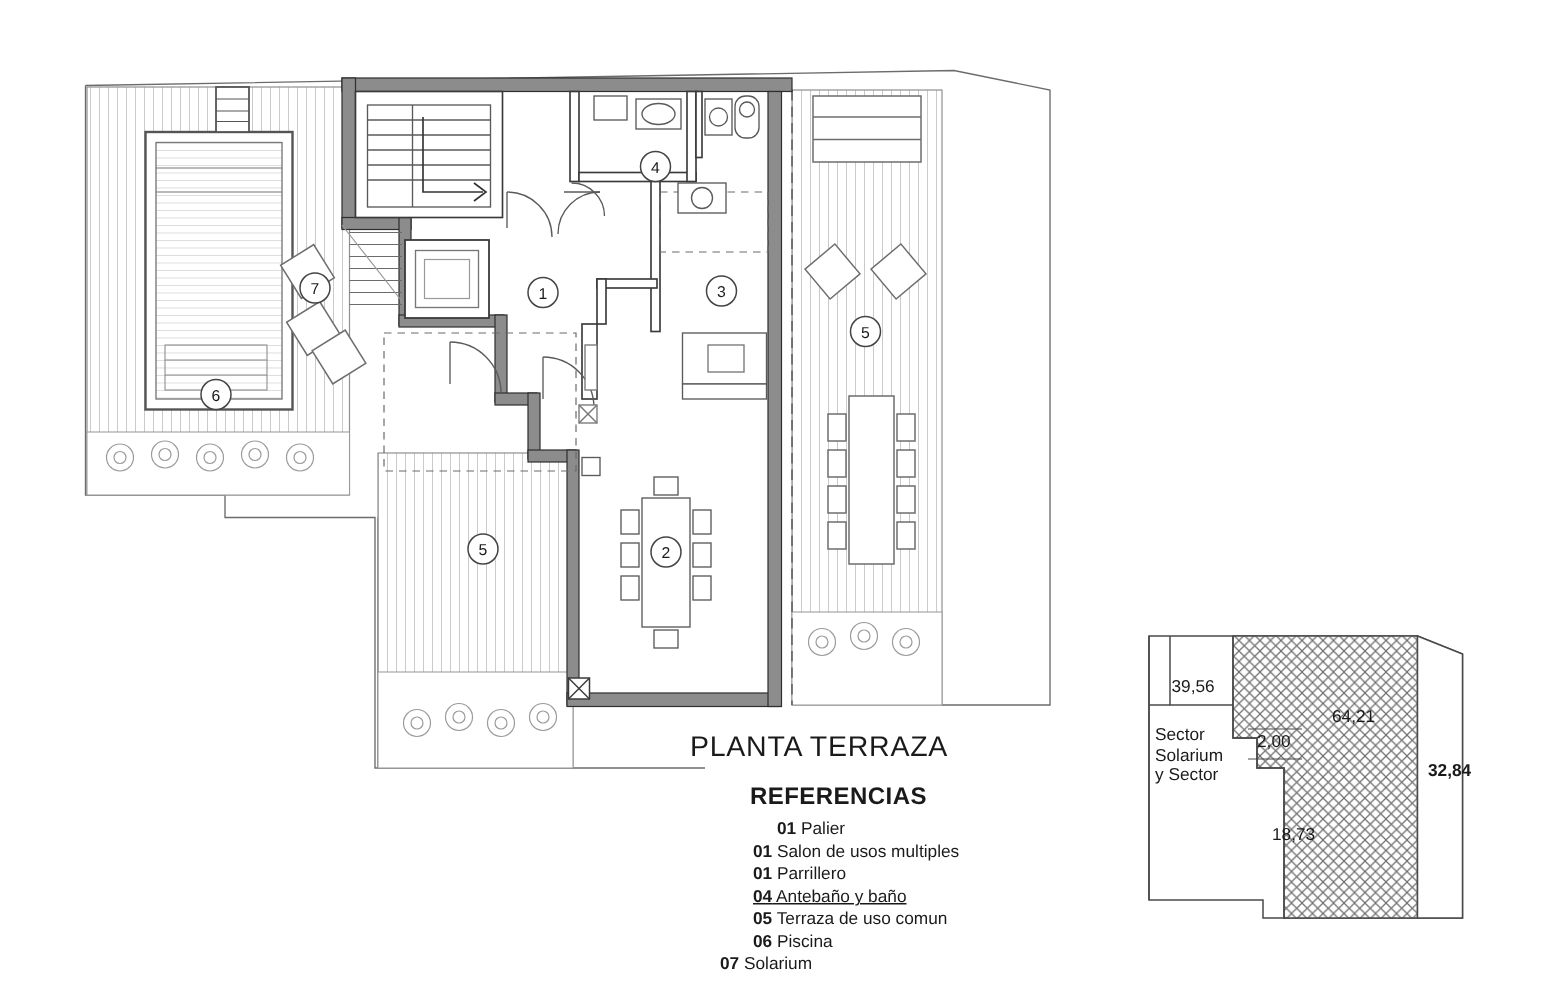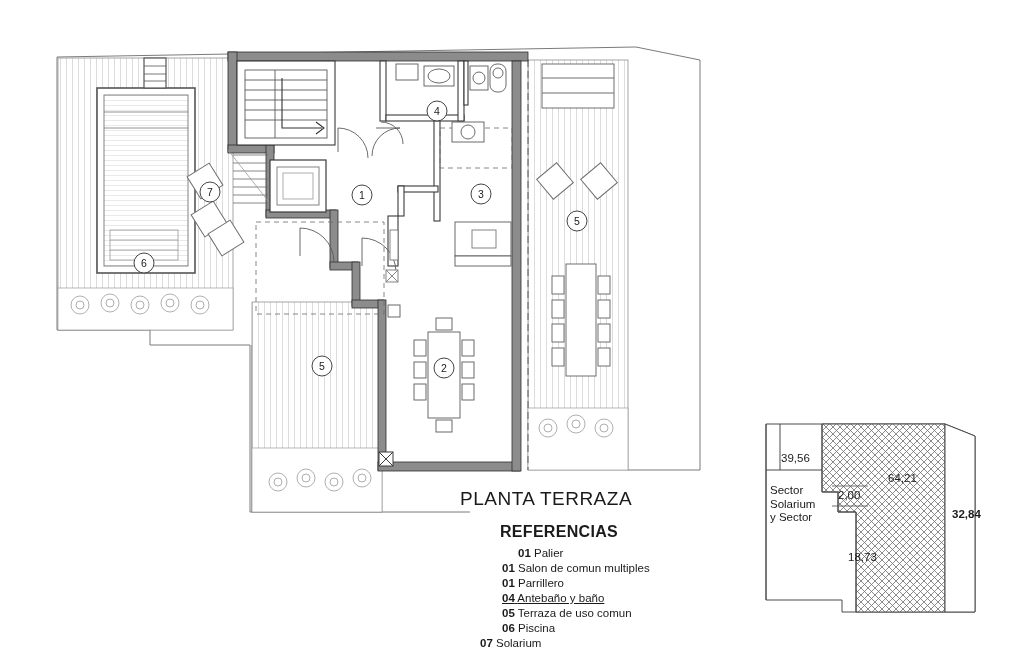--- a/index.html
+++ b/index.html
@@ -344,21 +344,21 @@
   <div class="txt title" style="left:460px; top:488px;">PLANTA TERRAZA</div>
 
   <div class="txt refs-head" style="left:500px; top:523px;">REFERENCIAS</div>
 
   <div class="txt ref-line" style="left:518px; top:547px;text-align:center;">
     <b>01</b>
     <span>Palier</span>
   </div>
   <div class="txt ref-line" style="left:502px; top:562px;">
     <b>01</b>
-    <span>Salon de comun multiples</span>
+    <span>Salon de usos multiples</span>
   </div>
   <div class="txt ref-line" style="left:502px; top:577px;">
     <b>01</b>
     <span>Parrillero</span>
   </div>
   <div class="txt ref-line" style="left:502px; top:592px;text-decoration:underline;">
     <b>04</b>
     <span>Antebaño y baño</span>
   </div>
   <div class="txt ref-line" style="left:502px; top:607px;">

